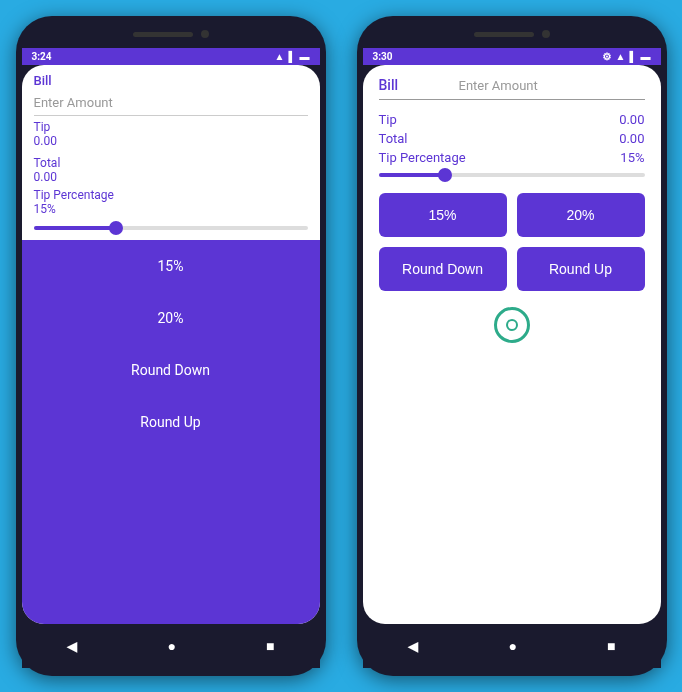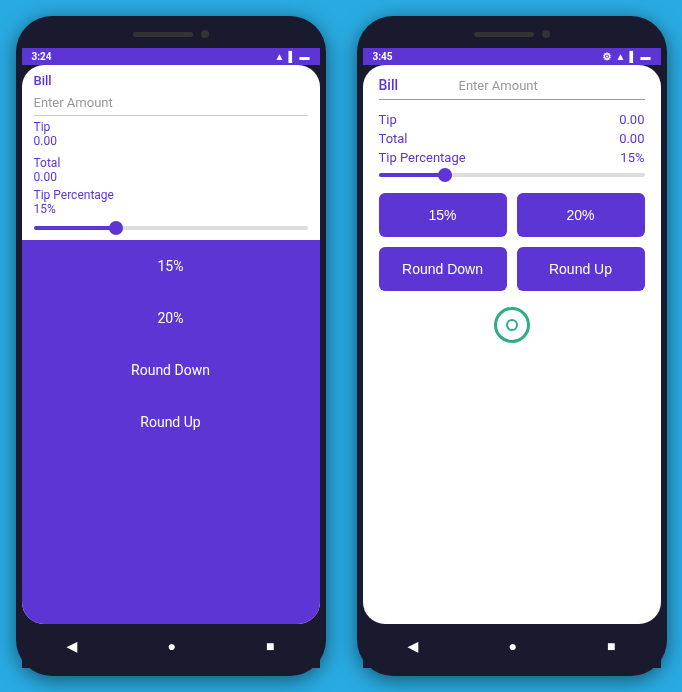--- a/index.html
+++ b/index.html
@@ -396,21 +396,21 @@
   </div>
 </div>
 
 <div class="phone">
   <div class="phone-top-bar">
     <div class="speaker-bar"></div>
     <div class="camera-dot"></div>
   </div>
 
   <div class="status-bar">
-    <span>3:45</span>
+    <span>3:30</span>
     <div class="status-icons">
       <span>⚙</span>
       <span>▲</span>
       <span>▌</span>
       <span>▬</span>
     </div>
   </div>
 
   <div class="screen right-screen">
     <div class="right-content">

